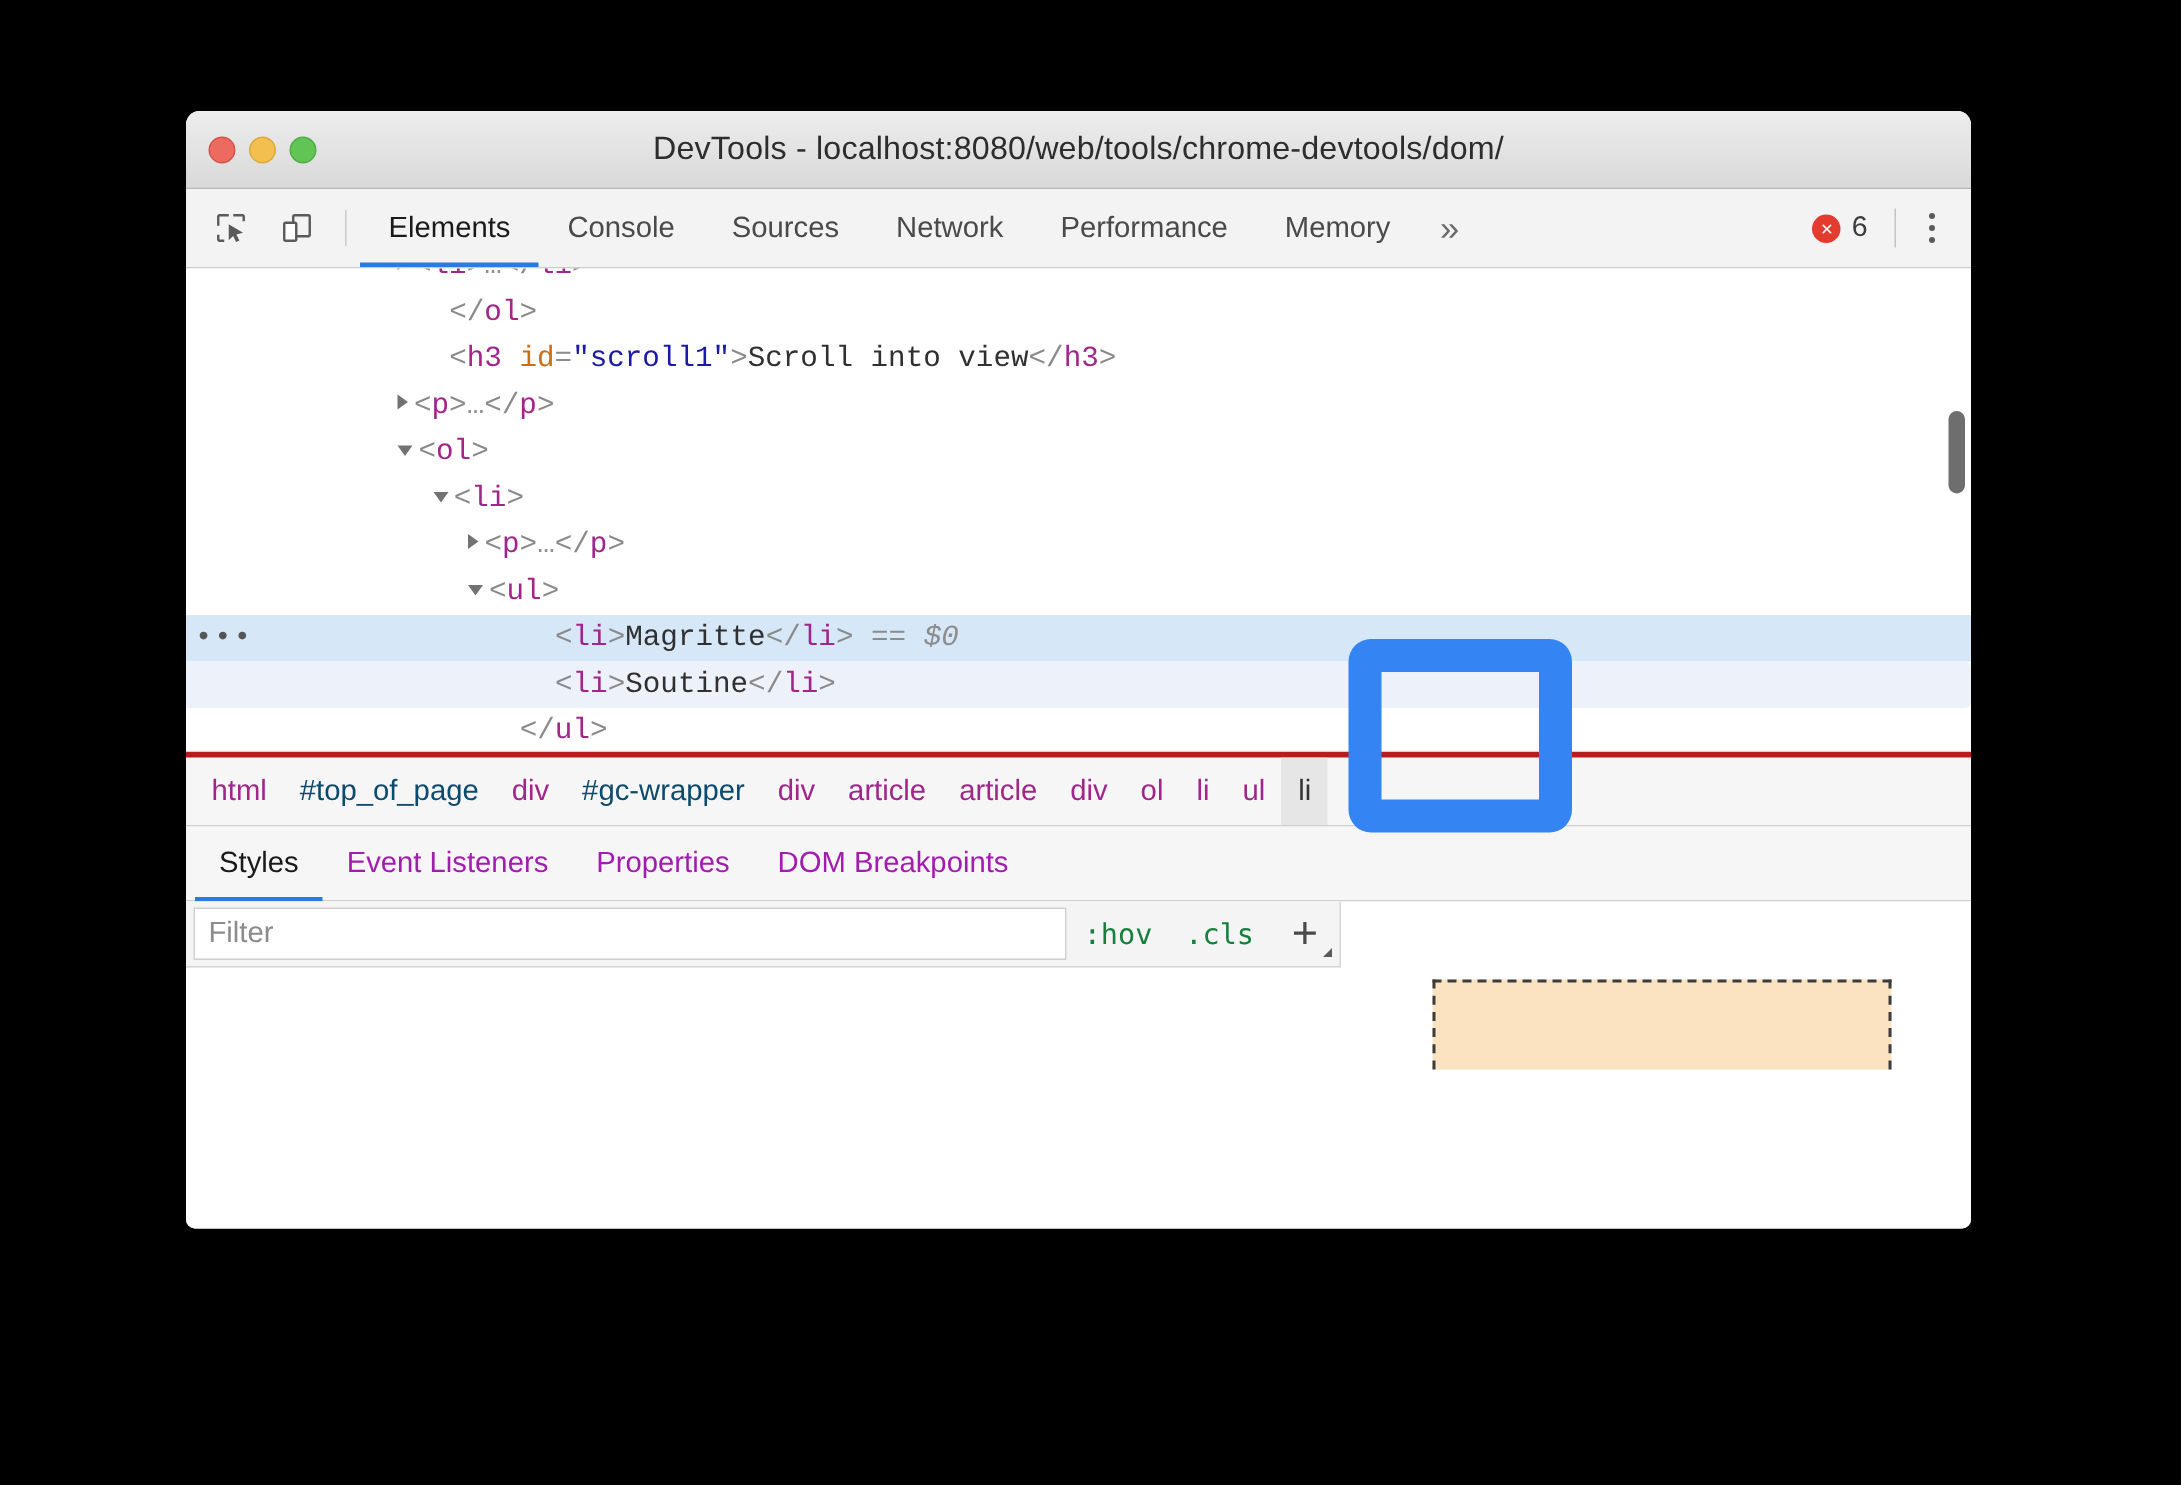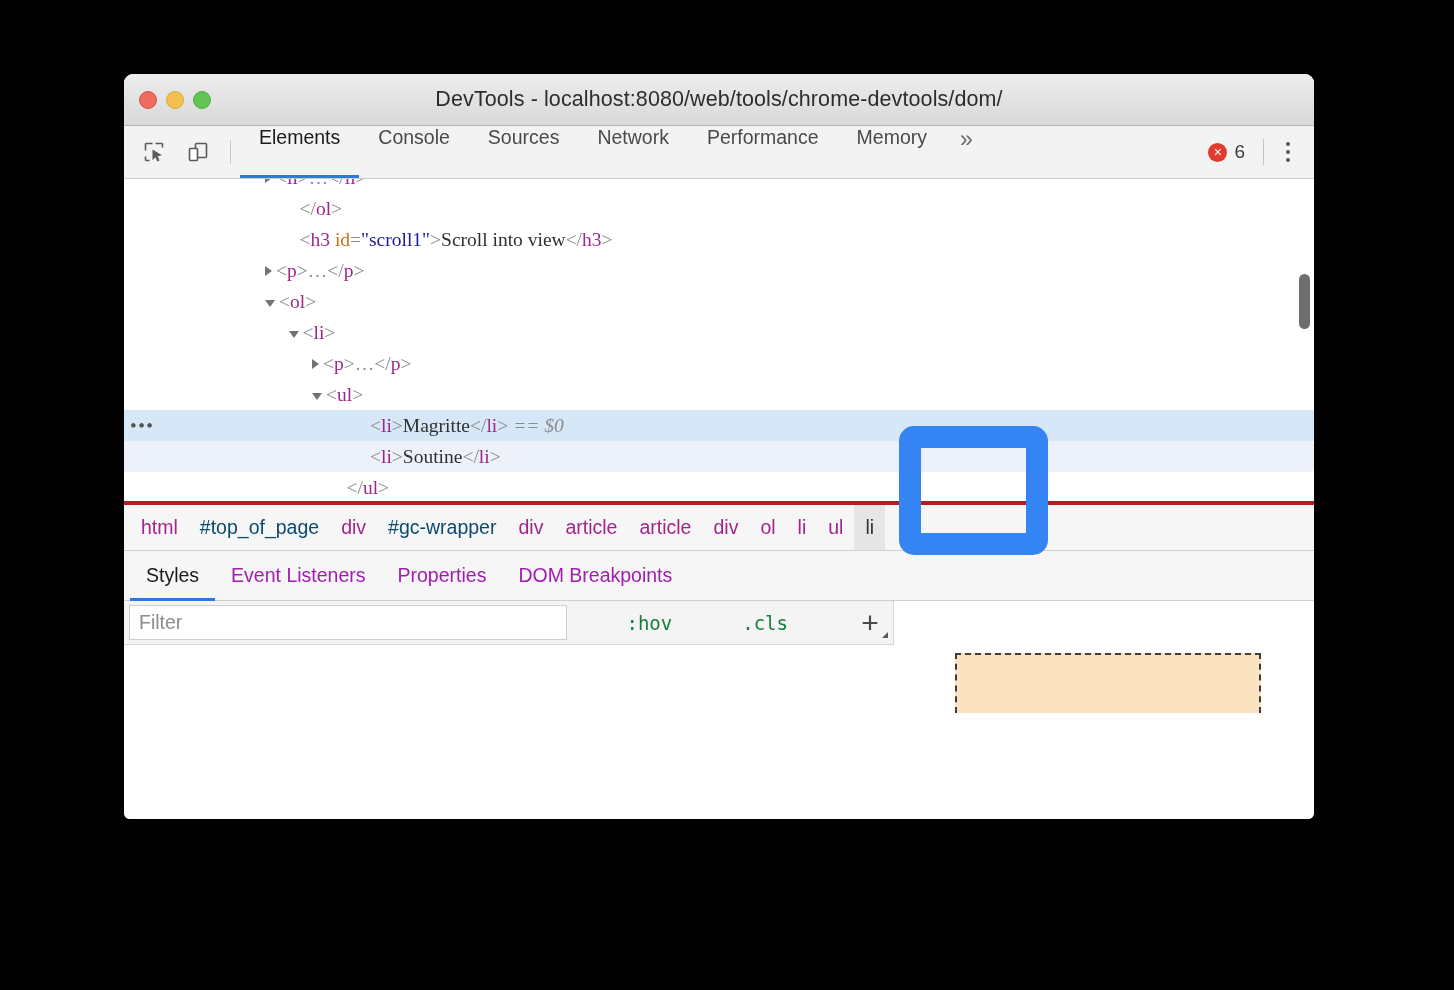--- a/index.html
+++ b/index.html
@@ -55,21 +55,21 @@
     cursor: pointer;
   }
   #tb-icon-inspect { margin-left: 8px; }
   .tb-sep {
     width: 1px; background: #c9c9c9;
     margin: 14px 9px 14px 10px;
   }
   #panel-tabs { display: flex; align-items: stretch; }
   .ptab {
     position: relative;
-    display: flex; align-items: flex-start;
+    display: flex; align-items: center;
     padding: 0 19px;
     font-size: 19.5px; color: #4a4a4a;
     white-space: nowrap; cursor: pointer;
   }
   .ptab.active { color: #1a1a1a; }
   .ptab.active::after {
     content: ""; position: absolute;
     left: 0; right: 0; bottom: 0; height: 3px;
     background: #2a7ae4;
   }
@@ -96,21 +96,21 @@
     cursor: pointer;
   }
   #kebab i { width: 4px; height: 4px; border-radius: 50%; background: #5a5a5a; display:block; }
 
   
   #dom-tree {
     position: relative;
     height: 322px;
     background: #ffffff;
     overflow: hidden;
-    font-family: Liberation Serif, serif;
+    font-family: Liberation Mono, monospace;
     font-size: 19.5px;
     line-height: 31px;
   }
   .row {
     position: relative;
     height: 31px;
     white-space: pre;
     color: #333;
   }
   .row .ind { color: transparent; }
@@ -198,21 +198,21 @@
     height: 268px;
     background: #ffffff;
     display: flex;
   }
   #filter-bar {
     width: 770px;
     height: 44px;
     background: #f4f4f4;
     border-bottom: 1px solid #d6d6d6;
     border-right: 1px solid #d6d6d6;
-    display: flex; align-items: stretch; gap: 48px;
+    display: flex; align-items: stretch;
   }
   #filter-input {
     flex: 1;
     margin: 4px 0 4px 5px;
     border: 1px solid #cfcfcf;
     background: #ffffff;
     font-family: "Liberation Sans", sans-serif;
     font-size: 19.5px;
     color: #333;
     padding: 0 9px;

